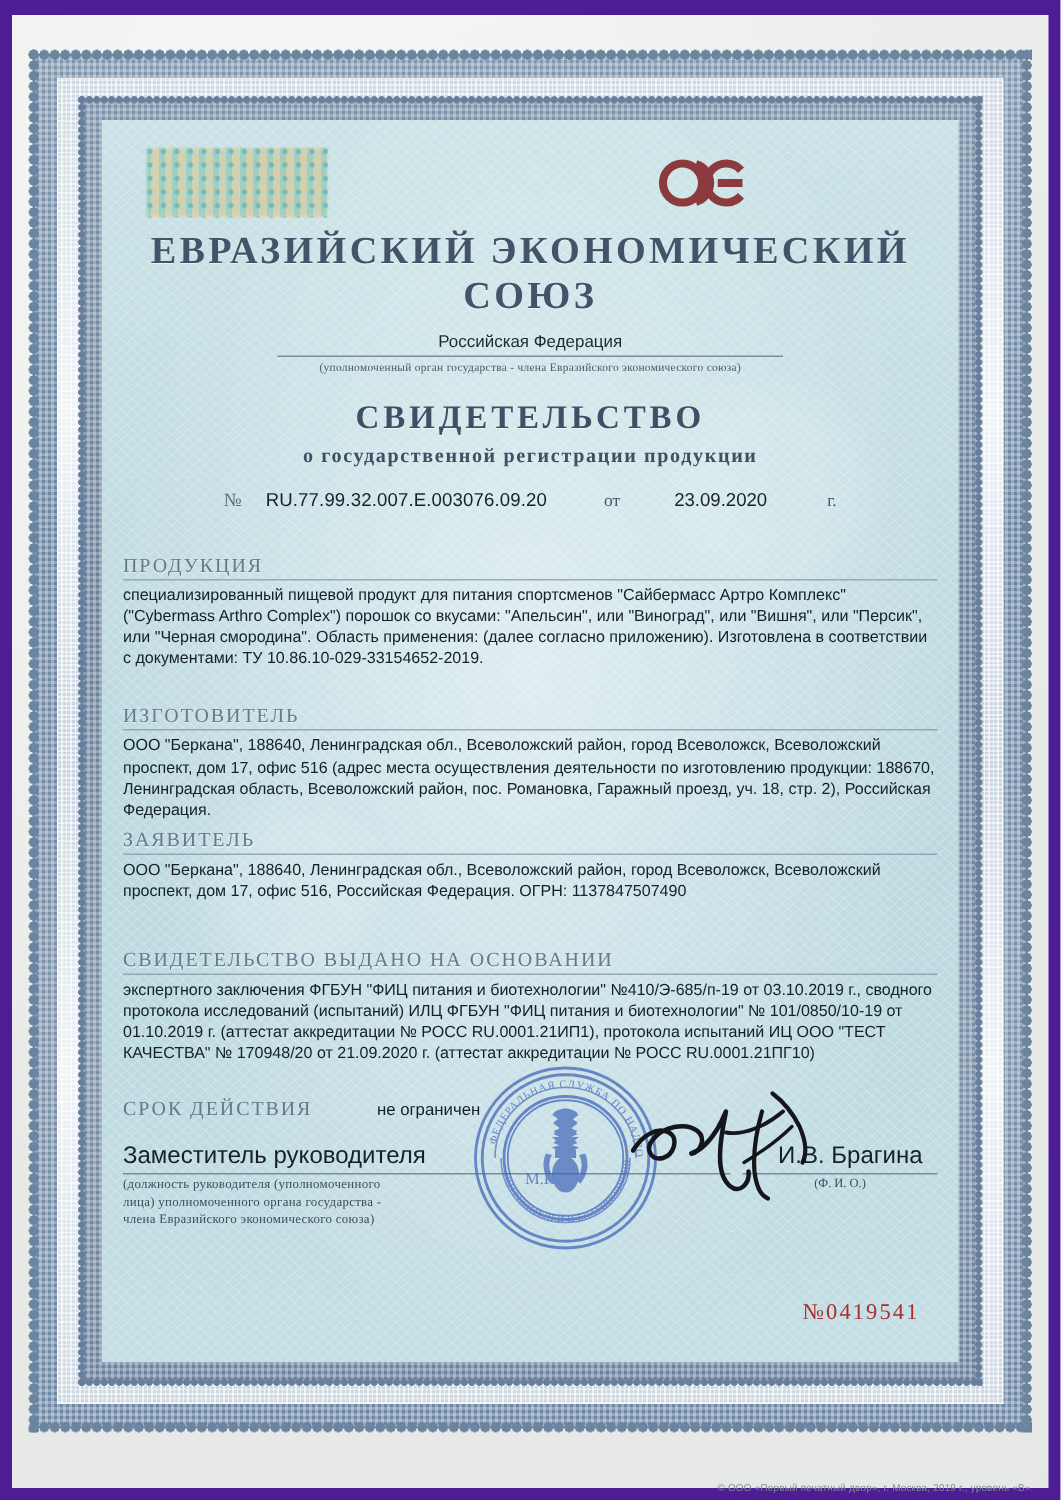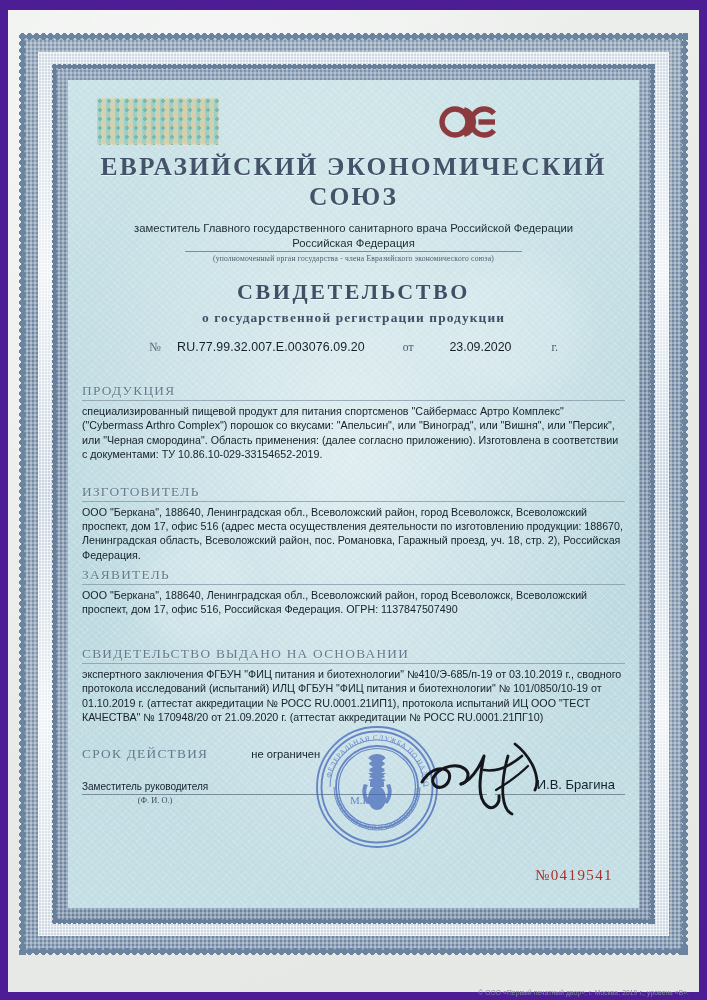--- a/index.html
+++ b/index.html
@@ -166,23 +166,23 @@
 
   
   .s-validity{margin-top:22px;position:relative;}
   .validity-row{display:flex;align-items:baseline;gap:13px;}
   .validity-label{
     font-family:"Liberation Serif", serif;font-size:13.3px;letter-spacing:1.3px;color:#66788b;
   }
   .validity-value{margin-left:30px;font-size:11.2px;color:#14202a;}
 
   .sign-row{display:flex;align-items:flex-end;margin-top:15px;position:relative;}
-  .sign-post{font-size:10px;color:#14202a;white-space:nowrap;}
+  .sign-post{font-size:16px;color:#14202a;white-space:nowrap;}
   .sign-mid{flex:1;}
-  .sign-name{font-size:13px;color:#14202a;white-space:nowrap;padding-right:10px;}
+  .sign-name{font-size:16px;color:#14202a;white-space:nowrap;padding-right:10px;}
   .sign-rules{display:flex;margin-top:2px;}
   .rule-a{flex:1;height:1px;background:#7b8b9a;}
   .rule-b{width:130px;height:1px;background:#7b8b9a;margin-left:8px;}
   .sign-caps{display:flex;}
   .caps-left{
     flex:1;font-family:"Liberation Serif", serif;font-size:8.6px;line-height:11.4px;
     color:#3c4c5e;letter-spacing:.2px;padding-top:1px;
   }
   .caps-right{
     width:130px;margin-left:8px;text-align:center;
@@ -240,21 +240,20 @@
             <path d="M60 17.5a13 13 0 1 0 0 17"></path>
             <path d="M44.5 26H61"></path>
             <path d="M30 13.5a13 13 0 0 1 0 25" stroke-width="5.4"></path>
           </g>
         </svg>
       </div>
 
       <div class="title-main">ЕВРАЗИЙСКИЙ ЭКОНОМИЧЕСКИЙ СОЮЗ</div>
 
       <div class="agency">
-        <span class="ln">заместитель Главного государственного санитарного врача Российской Федерации</span>
         <span class="ln">Российская Федерация</span>
       </div>
       <div class="agency-rule"></div>
       <div class="agency-note">(уполномоченный орган государства - члена Евразийского экономического союза)</div>
 
       <div class="cert-title">СВИДЕТЕЛЬСТВО</div>
       <div class="cert-sub">о государственной регистрации продукции</div>
 
       <div class="numline">
         <span class="nosym">№</span>
@@ -306,20 +305,25 @@
         <div class="sign-row">
           <span class="sign-post">Заместитель  руководителя</span>
           <span class="sign-mid"></span>
           <span class="sign-name">И.В. Брагина</span>
         </div>
         <div class="sign-rules">
           <span class="rule-a"></span>
           <span class="rule-b"></span>
         </div>
         <div class="sign-caps">
+          <span class="caps-left">
+            <span>(должность  руководителя  (уполномоченного</span><br>
+            <span>лица) уполномоченного  органа  государства -</span><br>
+            <span>члена Евразийского экономического союза)</span>
+          </span>
           <span class="caps-right">(Ф. И. О.)</span>
         </div>
 
         <div class="stamp">
           <svg viewBox="0 0 126 126" width="126" height="126" aria-hidden="true">
             <g fill="none" stroke="#3f63b8" stroke-width="1.9">
               <circle cx="63" cy="63" r="60"></circle>
               <circle cx="63" cy="63" r="55.5"></circle>
               <circle cx="63" cy="63" r="41"></circle>
               <circle cx="63" cy="63" r="38.5" stroke-width="1.2"></circle>

